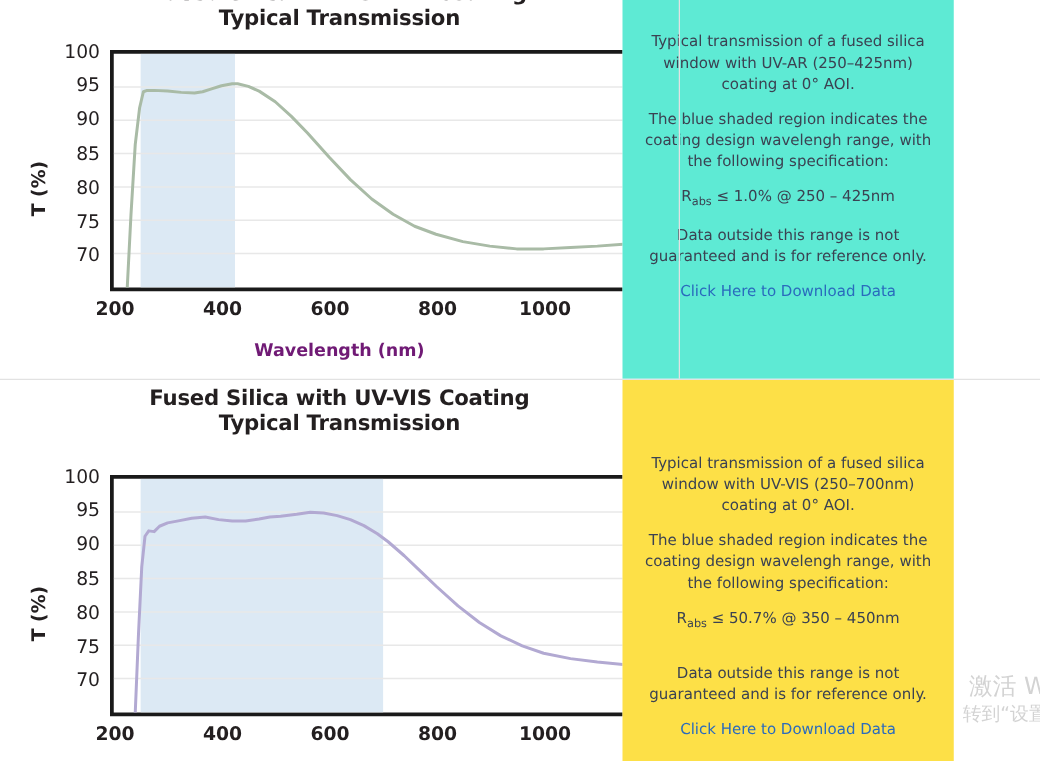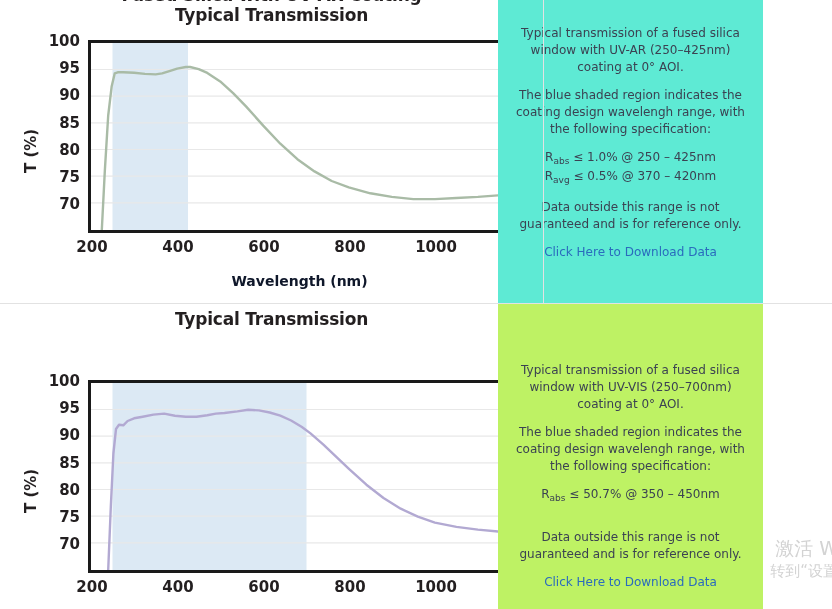--- a/index.html
+++ b/index.html
@@ -16,21 +16,21 @@
   .row{position:absolute;left:0;width:763px;display:flex;}
   .row1{top:0;height:303px;background:#ffffff;}
   .row2{top:304px;height:305px;background:#ffffff;}
 
   .divider-h{position:absolute;left:0;top:303px;width:832px;height:1px;background:#e2e2e2;}
   .divider-v{position:absolute;top:0;width:1px;background:#e2e2e2;}
 
   .chart-cell{position:relative;width:543px;height:100%;background:#ffffff;overflow:hidden;}
   .info-cell{position:relative;width:289px;height:100%;box-sizing:border-box;}
   .info-cell.plain{background:#5eead4;}
-  .info-cell.shaded{background:#bef264;}
+  .info-cell.shaded{background:#fde047;}
 
   
   .chart-title{
     text-align:center;
     font-family:"DejaVu Sans","Liberation Sans",sans-serif;
     font-weight:bold;
     color:#231f20;
     letter-spacing:-0.2px;
     line-height:1.16;
   }
@@ -49,35 +49,35 @@
     position:absolute;
     font-family:"DejaVu Sans","Liberation Sans",sans-serif;
     font-weight:bold;font-size:15px;color:#231f20;
     transform:rotate(-90deg);
     transform-origin:left top;
     white-space:nowrap;
   }
   .ytick{
     position:absolute;
     font-family:"DejaVu Sans","Liberation Sans",sans-serif;
-    font-weight:bold;font-size:15px;color:#231f20;
+    font-weight:normal;font-size:15px;color:#231f20;
     text-align:right;width:40px;
     line-height:1;
   }
   .xtick{
     position:absolute;
     font-family:"DejaVu Sans","Liberation Sans",sans-serif;
     font-weight:bold;font-size:15px;color:#231f20;
     text-align:center;width:60px;
     line-height:1;
   }
   .xaxis-title{
     position:absolute;width:543px;text-align:center;
     font-family:"DejaVu Sans","Liberation Sans",sans-serif;
-    font-weight:bold;font-size:14px;color:#0f172a;padding-left:28px;
+    font-weight:bold;font-size:14px;color:#701a75;
   }
 
   .frame{
     position:absolute;
     border:3px solid #1a1a1a;
     background:#ffffff;
     box-sizing:border-box;
   }
   .frame svg{display:block;}
 
@@ -168,36 +168,36 @@
         <div class="xaxis-title" style="left:0;top:245px;">Wavelength (nm)</div>
       </div>
     </div>
 
     <div class="info-cell plain">
       <div class="info-inner" style="top:25px;">
         <p>Typical transmission of a fused silica window with UV-AR (250–425nm) coating at 0° AOI.</p>
         <p>The blue shaded region indicates the coating design wavelengh range, with the following specification:</p>
         <div class="spec">
           <div><span>R</span><sub>abs</sub> <span>≤ 1.0% @ 250 – 425nm</span></div>
-          <div><span>R</span><sub>avg</sub> <span>≤ 0.5% @ 370 – 420nm</span></div>
         </div>
         <p>Data outside this range is not guaranteed and is for reference only.</p>
         <a class="dl-link" href="#">Click Here to Download Data</a>
       </div>
     </div>
   </div>
 
   <div class="divider-h"></div>
   <div class="divider-v" style="left:543px;top:0;height:303px;"></div>
   <div class="divider-v" style="left:543px;top:304px;height:305px;"></div>
 
   <div class="row row2">
 
     <div class="chart-cell">
       <div class="title-clip t2">
+        <div class="chart-title">Fused Silica with UV-VIS Coating</div>
         <div class="chart-title">Typical Transmission</div>
       </div>
 
       <div class="plot-wrap p2">
         <div class="ylabel" style="left:22px;top:145px;">T (%)</div>
 
         <div class="ytick" style="left:40px;top:6px;">100</div>
         <div class="ytick" style="left:40px;top:33px;">95</div>
         <div class="ytick" style="left:40px;top:60px;">90</div>
         <div class="ytick" style="left:40px;top:88px;">85</div>

